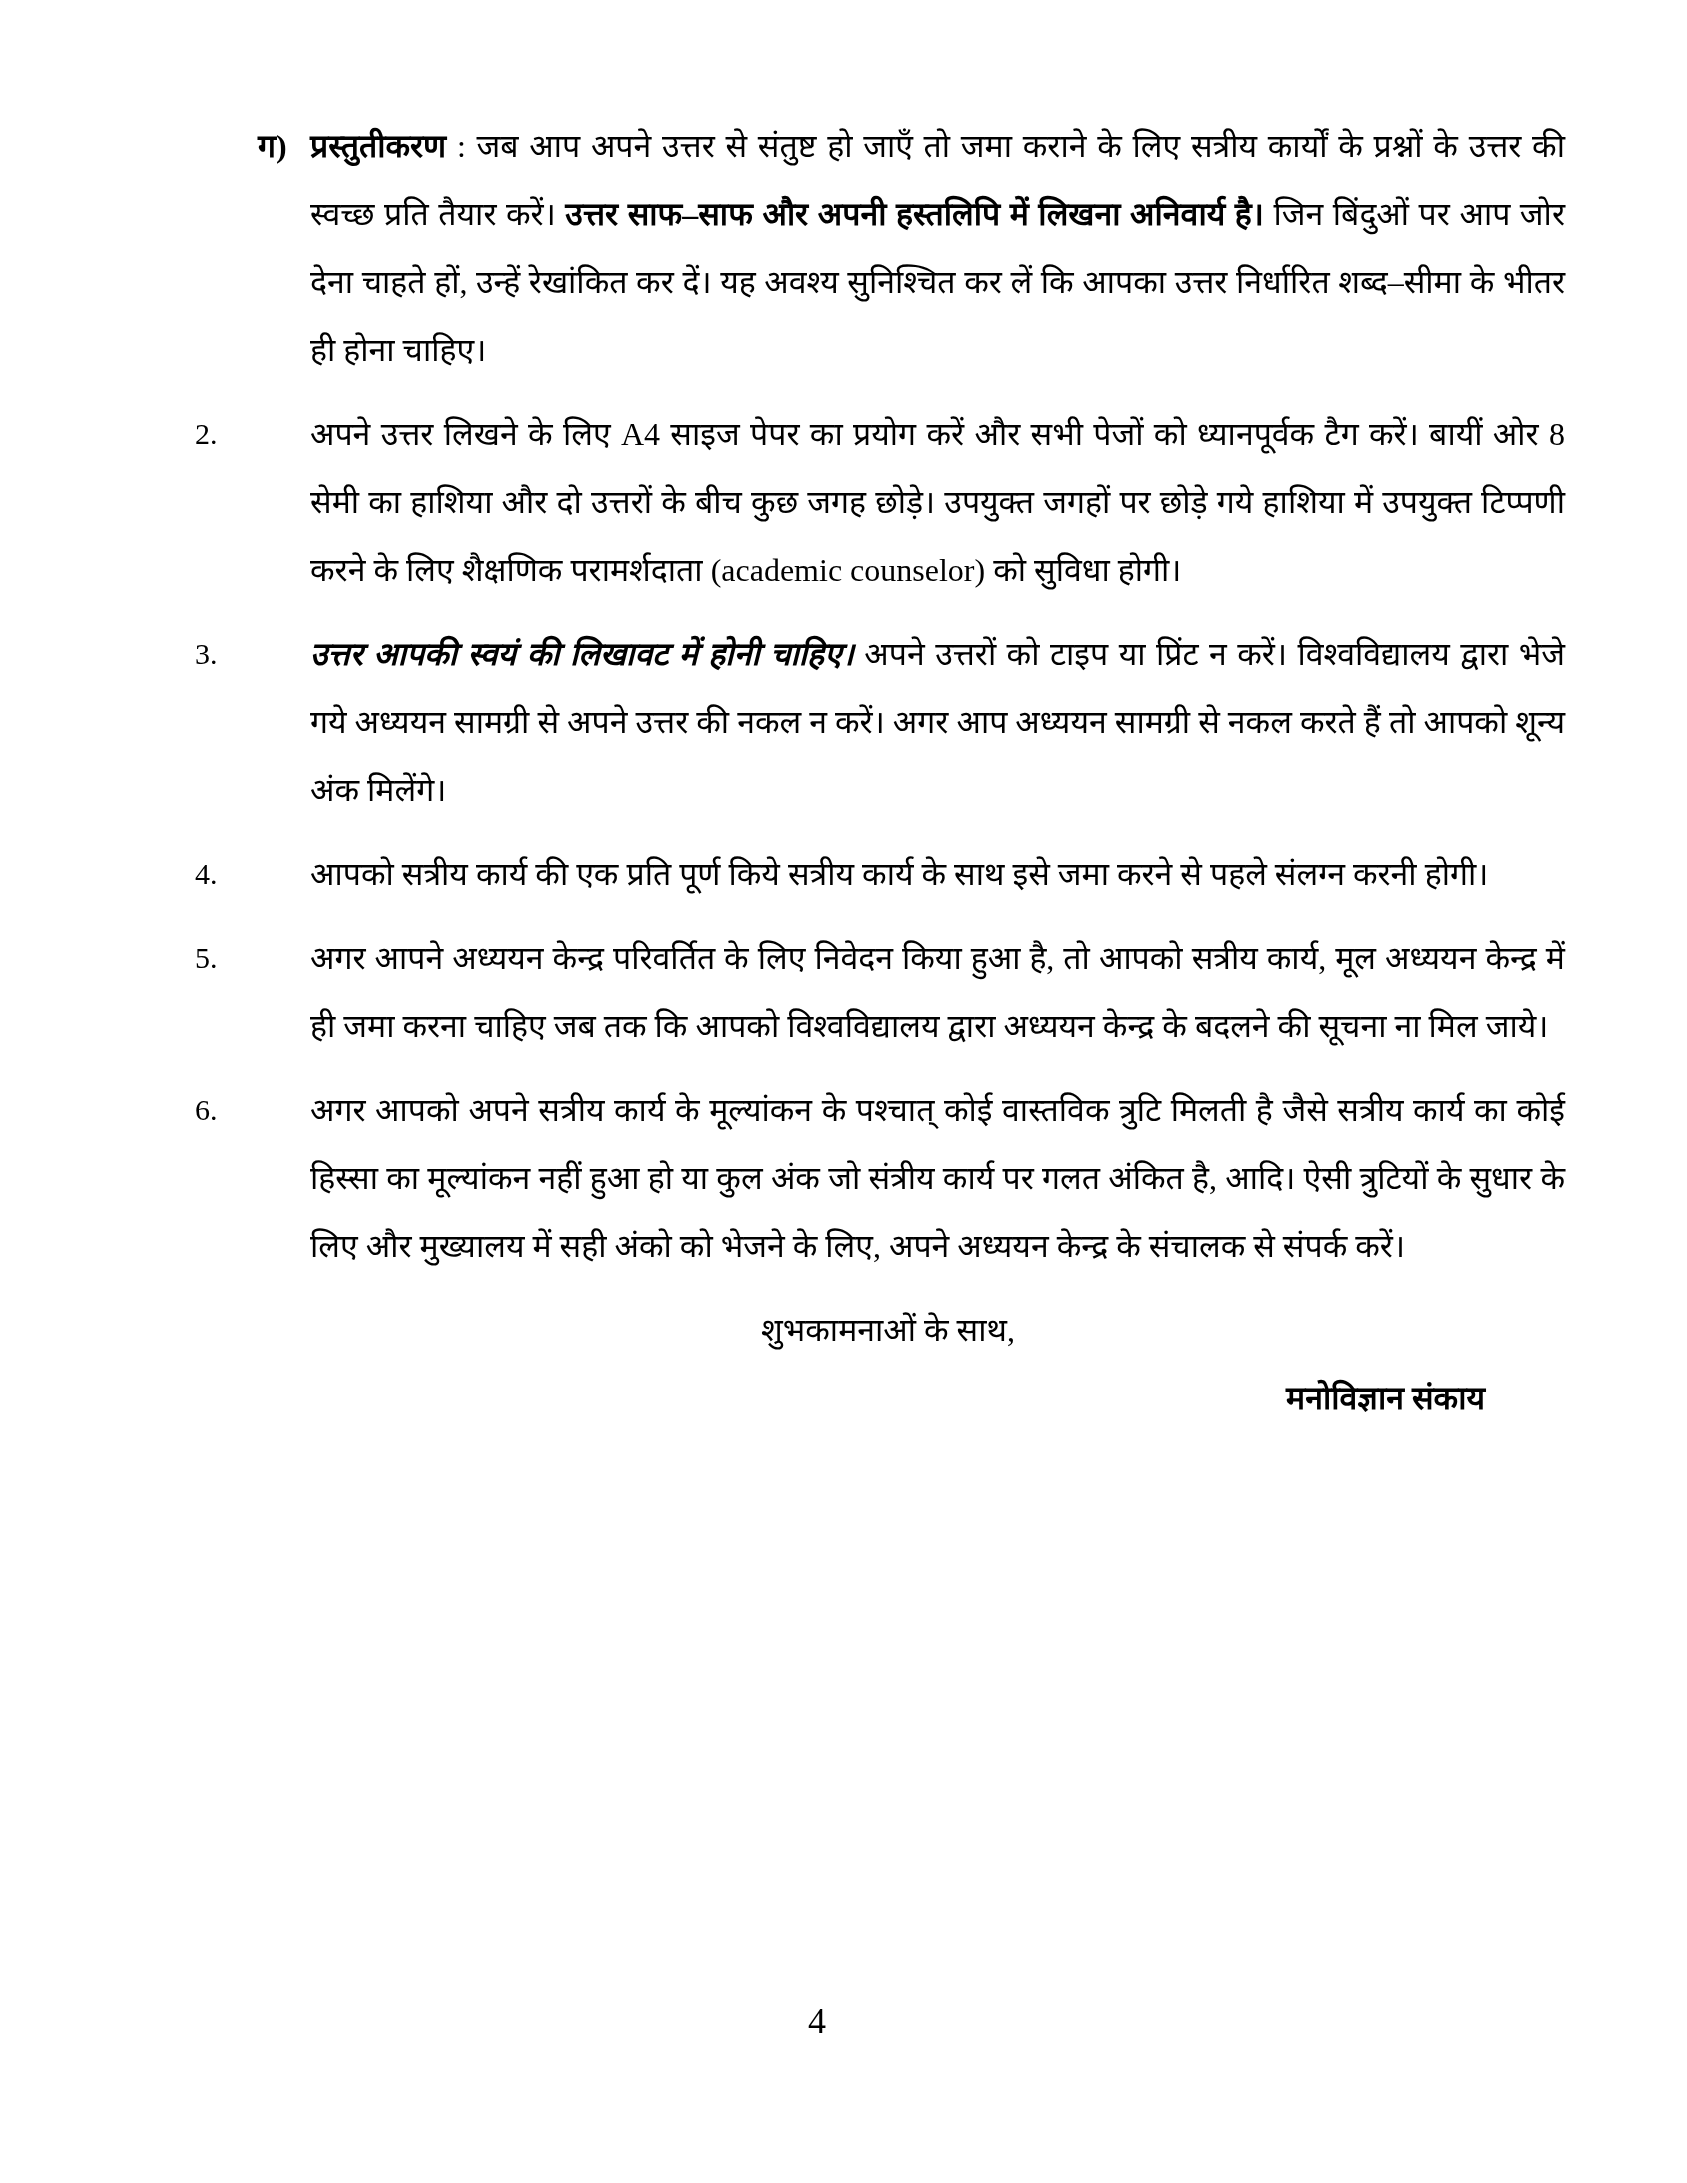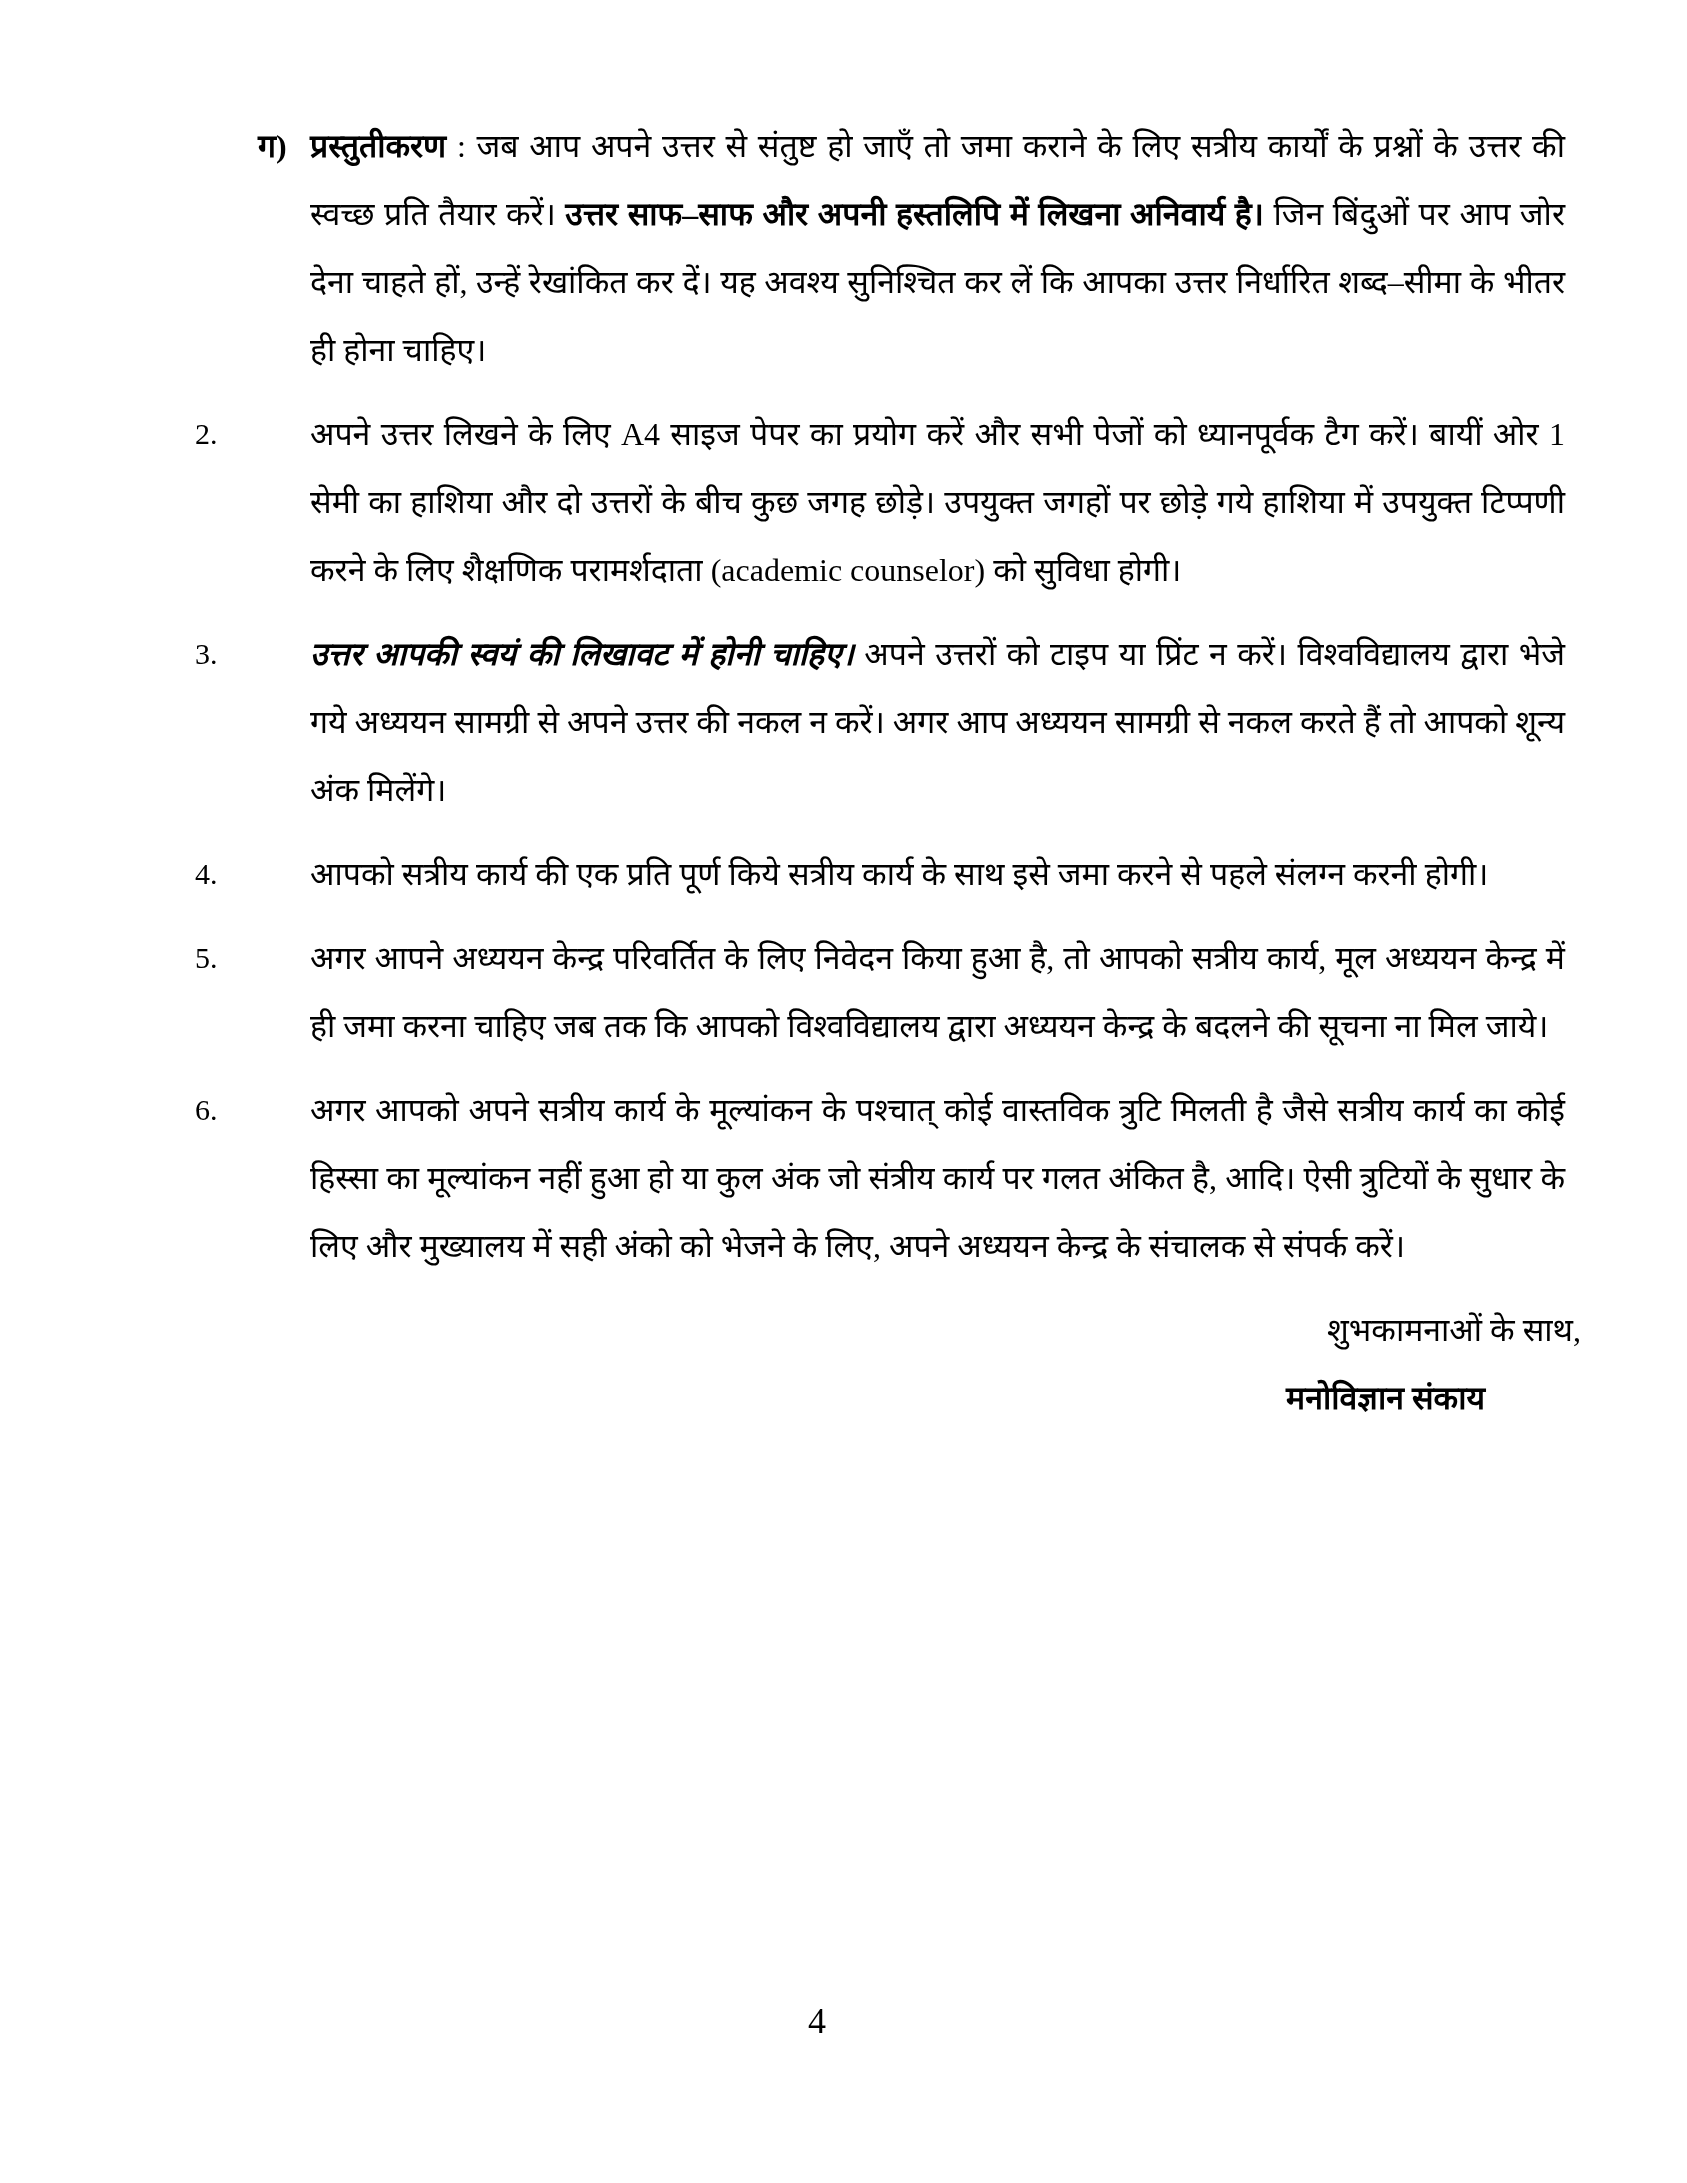--- a/index.html
+++ b/index.html
@@ -50,21 +50,21 @@
     top: 0;
     font-weight: bold;
   }
   .para {
     margin: 16px;
   }
   b.seg { font-weight: bold; }
   .lead-bi { font-weight: bold; font-style: italic; }
   .closing {
     margin: 0;
-    text-align: right;
+    text-align: center;
   }
   .signature {
     margin: 0;
     padding-right: 96px;
     text-align: right;
     font-weight: bold;
   }
   .signature .sig-line {
     display: block;
     font-family: Liberation Serif, serif;
@@ -85,21 +85,21 @@
 <div class="page">
   <div class="content">
 
     <div class="item sub-item">
       <span class="sub-label">ग)</span>
       <p class="para"><b class="seg">प्रस्तुतीकरण</b><span> : </span><span>जब आप अपने उत्तर से संतुष्ट हो जाएँ तो जमा कराने के लिए सत्रीय कार्यों के प्रश्नों के उत्तर की स्वच्छ प्रति तैयार करें। </span><b class="seg">उत्तर साफ–साफ और अपनी हस्तलिपि में लिखना अनिवार्य है।</b><span> जिन बिंदुओं पर आप जोर देना चाहते हों, उन्हें रेखांकित कर दें। यह अवश्य सुनिश्चित कर लें कि आपका उत्तर निर्धारित शब्द–सीमा के भीतर ही होना चाहिए।</span></p>
     </div>
 
     <div class="item num-item">
       <span class="num-label">2.</span>
-      <p class="para">अपने उत्तर लिखने के लिए A4 साइज पेपर का प्रयोग करें और सभी पेजों को ध्यानपूर्वक टैग करें। बायीं ओर 1 सेमी का हाशिया और दो उत्तरों के बीच कुछ जगह छोड़े। उपयुक्त जगहों पर छोड़े गये हाशिया में उपयुक्त टिप्पणी करने के लिए शैक्षणिक परामर्शदाता (academic counselor) को सुविधा होगी।</p>
+      <p class="para">अपने उत्तर लिखने के लिए A4 साइज पेपर का प्रयोग करें और सभी पेजों को ध्यानपूर्वक टैग करें। बायीं ओर 8 सेमी का हाशिया और दो उत्तरों के बीच कुछ जगह छोड़े। उपयुक्त जगहों पर छोड़े गये हाशिया में उपयुक्त टिप्पणी करने के लिए शैक्षणिक परामर्शदाता (academic counselor) को सुविधा होगी।</p>
     </div>
 
     <div class="item num-item">
       <span class="num-label">3.</span>
       <p class="para"><span class="lead-bi">उत्तर आपकी स्वयं की लिखावट में होनी चाहिए।</span><span> अपने उत्तरों को टाइप या प्रिंट न करें। विश्वविद्यालय द्वारा भेजे गये अध्ययन सामग्री से अपने उत्तर की नकल न करें। अगर आप अध्ययन सामग्री से नकल करते हैं तो आपको शून्य अंक मिलेंगे।</span></p>
     </div>
 
     <div class="item num-item">
       <span class="num-label">4.</span>
       <p class="para">आपको सत्रीय कार्य की एक प्रति पूर्ण किये सत्रीय कार्य के साथ इसे जमा करने से पहले संलग्न करनी होगी।</p>

